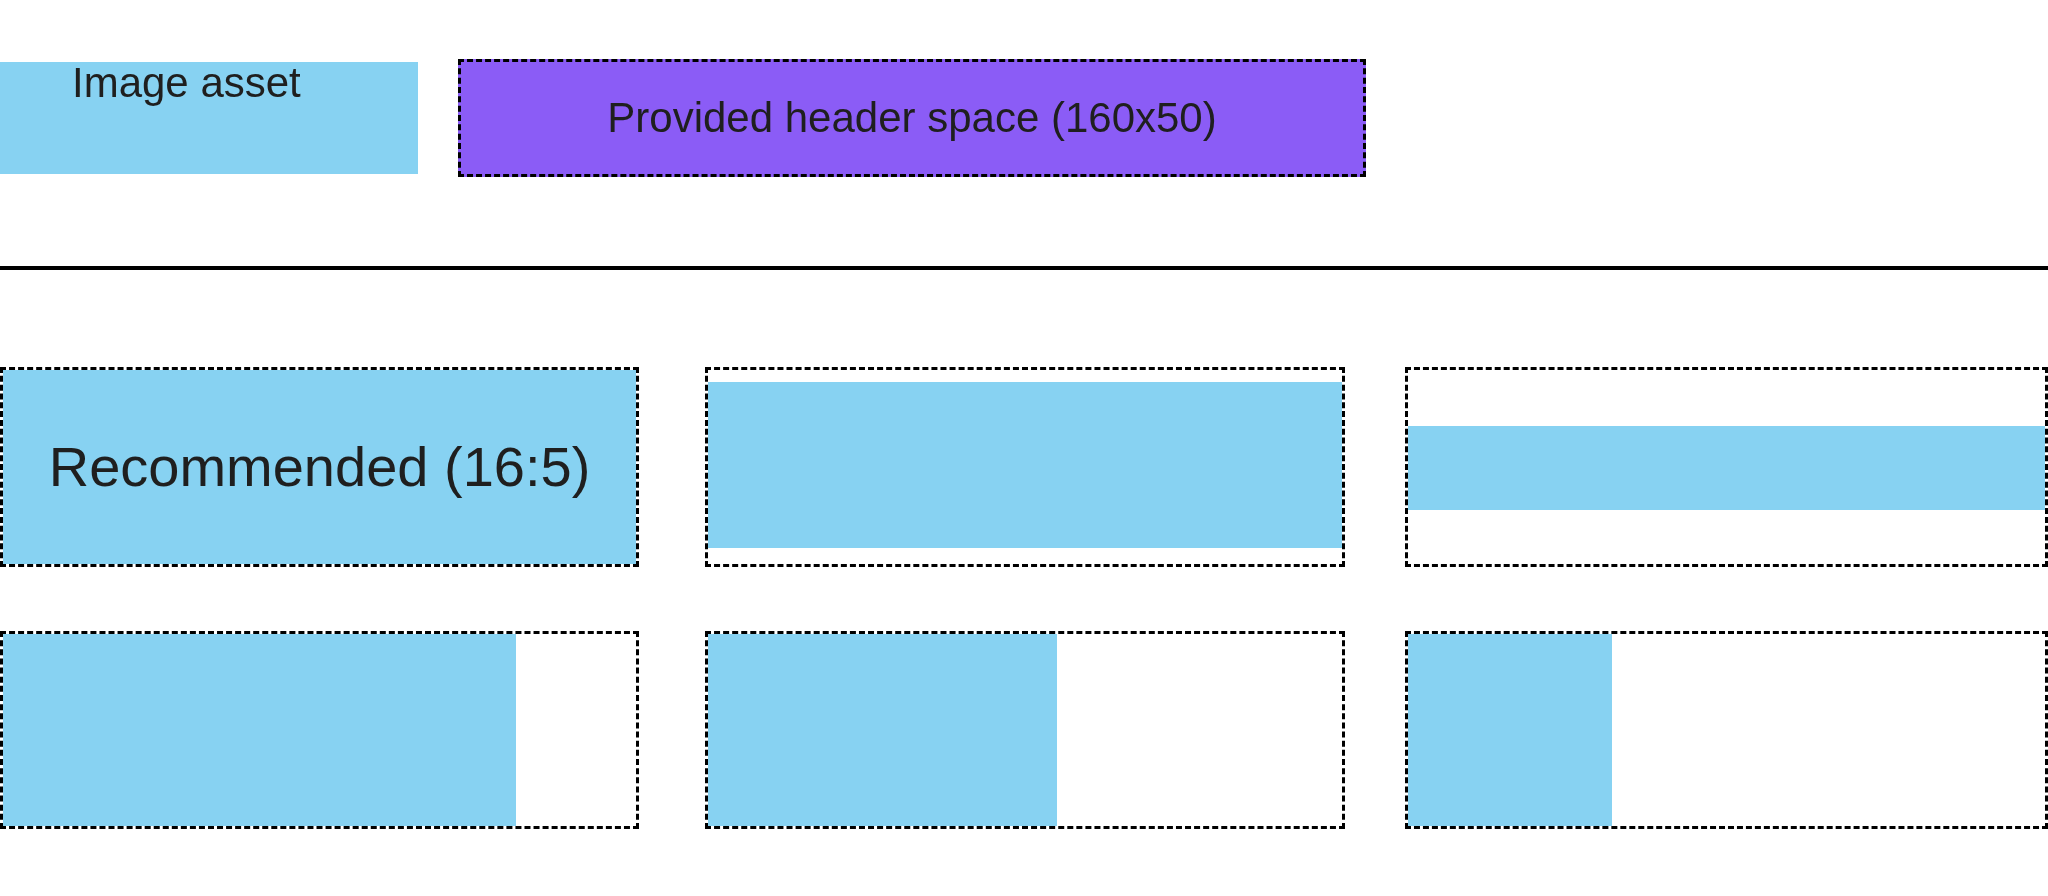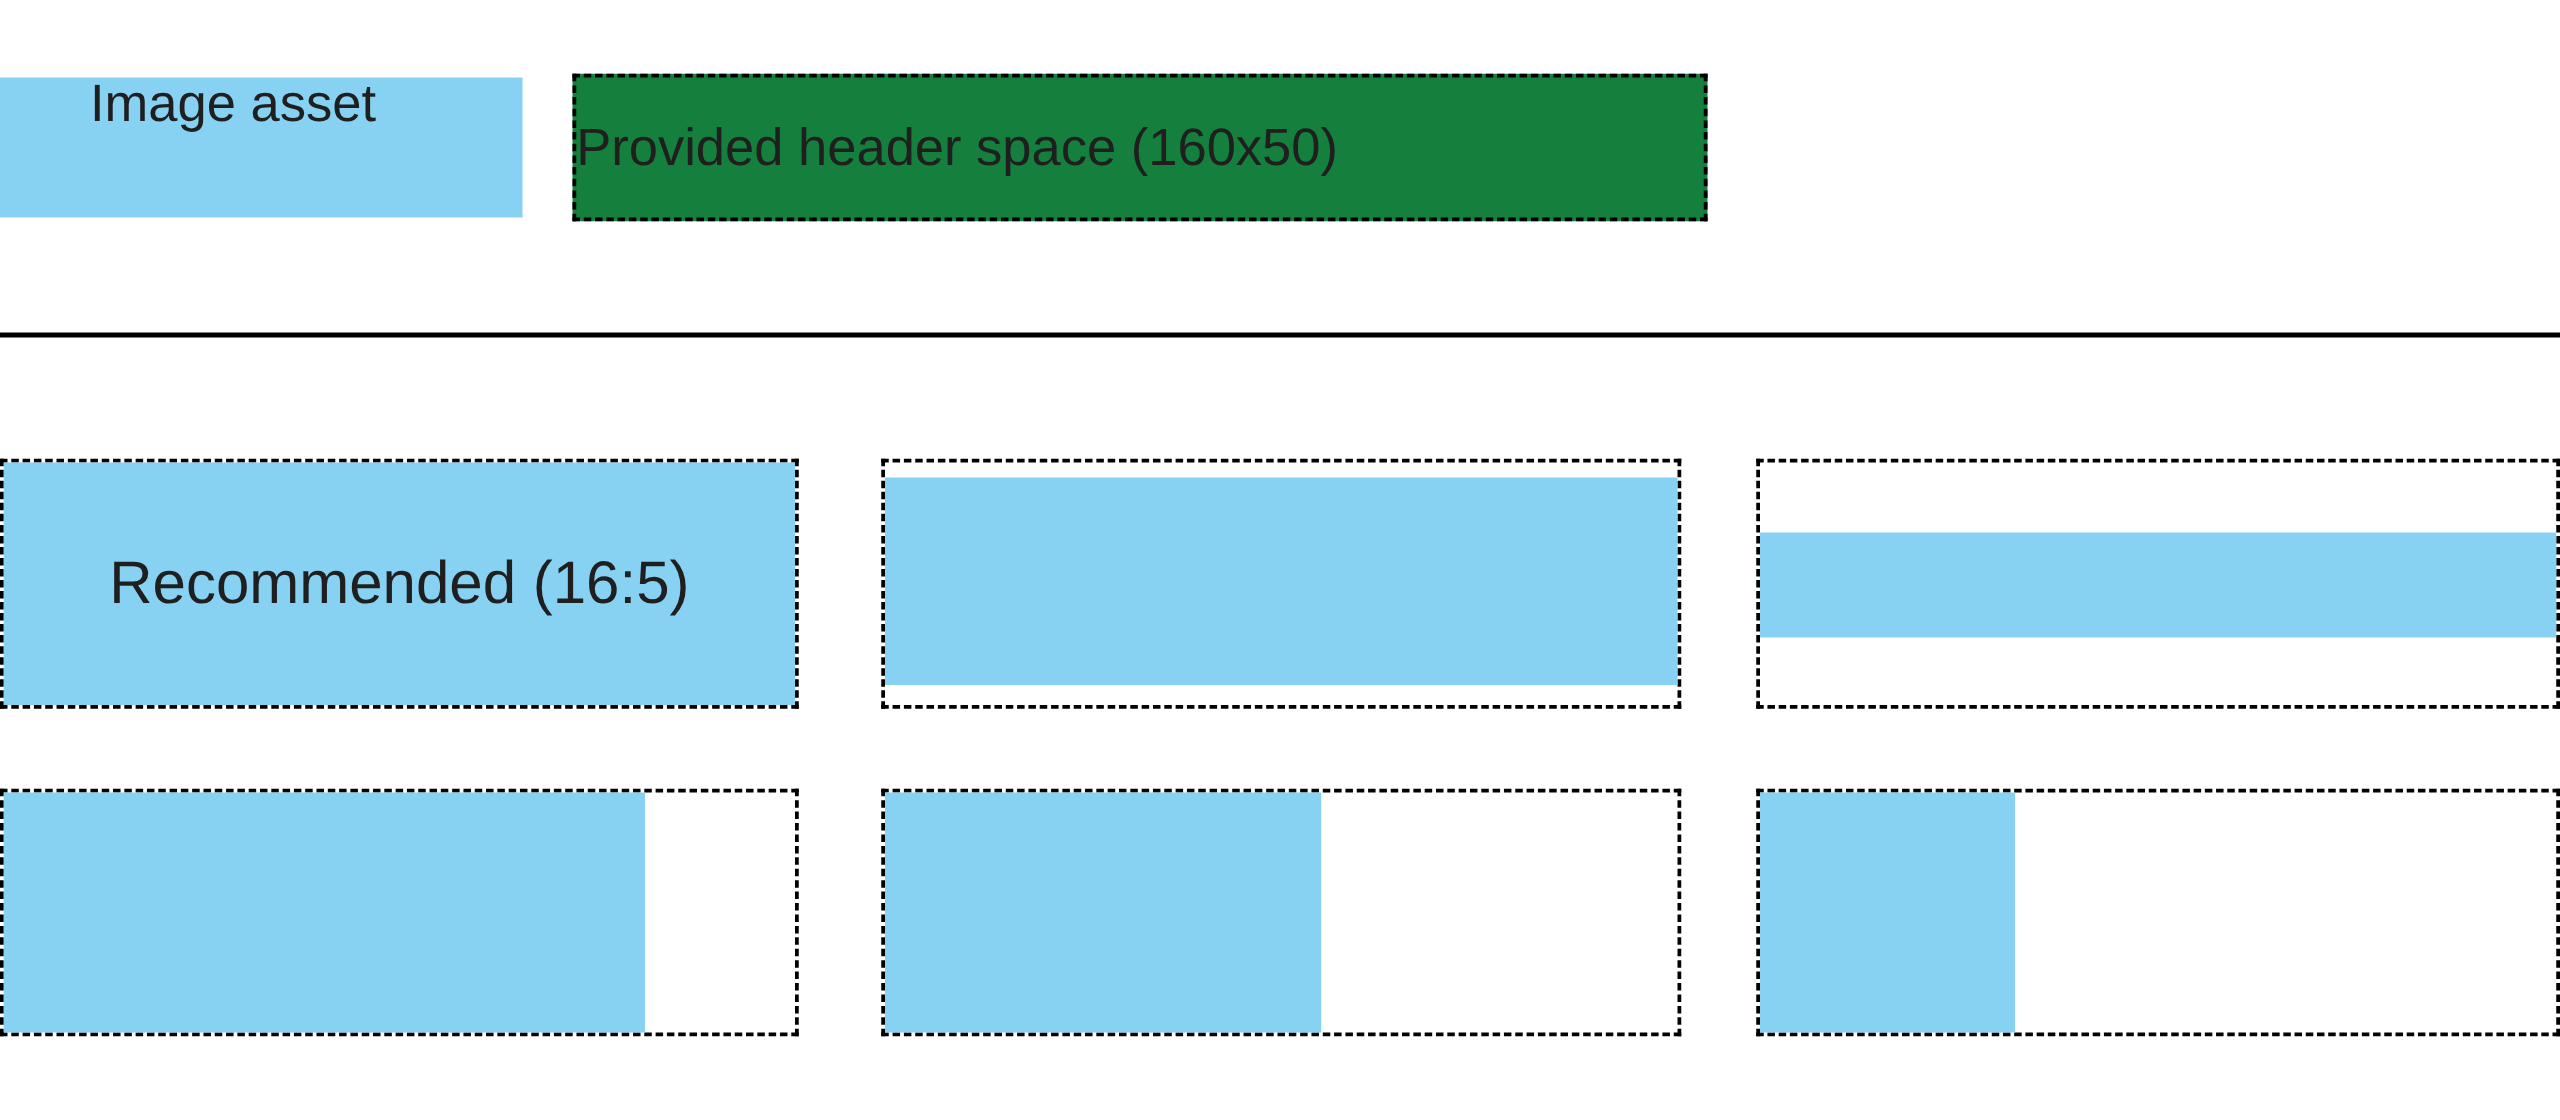--- a/index.html
+++ b/index.html
@@ -40,24 +40,24 @@
     white-space: nowrap;
   }
   .header-space {
     position: absolute;
     left: 458px;
     top: 59px;
     width: 908px;
     height: 118px;
     border: 3px dashed var(--border, #000000);
     box-sizing: border-box;
-    background: #15803d;
+    background: #8b5cf6;
     display: flex;
     align-items: center;
-    justify-content: flex-start;
+    justify-content: center;
   }
 
   
   .divider {
     position: absolute;
     left: 0;
     top: 266px;
     width: 2048px;
     height: 4px;
     background: var(--border, #000000);
@@ -88,21 +88,21 @@
   .fill-full        { left: 0; right: 0; top: 0; bottom: 0; }
   .fill-band-tall   { left: 0; right: 0; top: 12px; height: 166px; }
   .fill-band-thin   { left: 0; right: 0; top: 56px; height: 84px; }
   .fill-left-wide   { left: 0; top: 0; bottom: 0; width: 81%; }
   .fill-left-half   { left: 0; top: 0; bottom: 0; width: 55%; }
   .fill-left-narrow { left: 0; top: 0; bottom: 0; width: 32%; }
 
   .recommended-label {
     position: relative;
     z-index: 1;
-    font-size: 48px;
+    font-size: 56px;
     line-height: 1;
     color: var(--text, #1f1f1f);
     white-space: nowrap;
   }
 </style>
 </head>
 <body>
 
 <div class="canvas">
 

